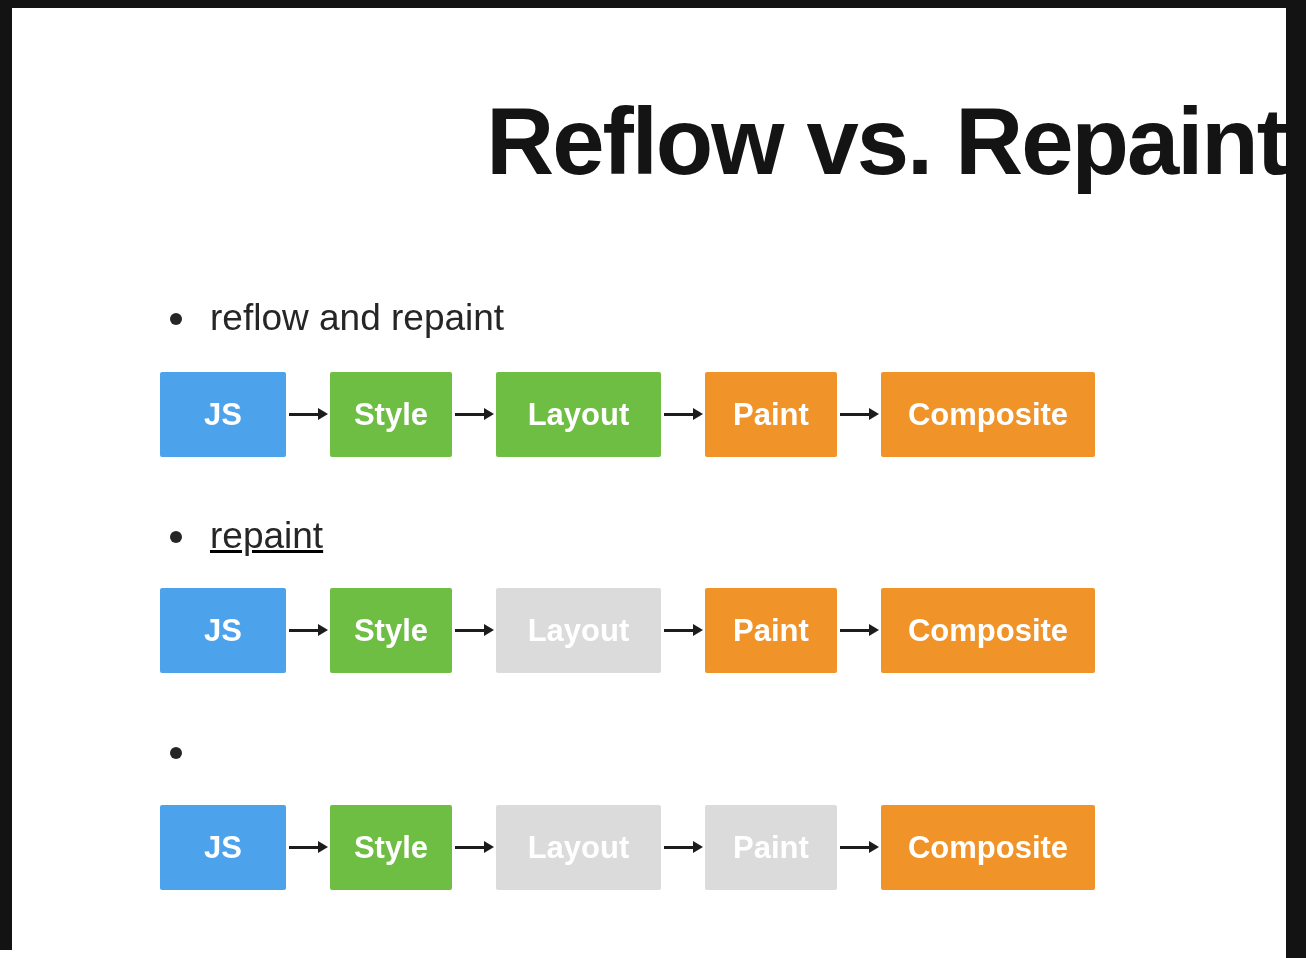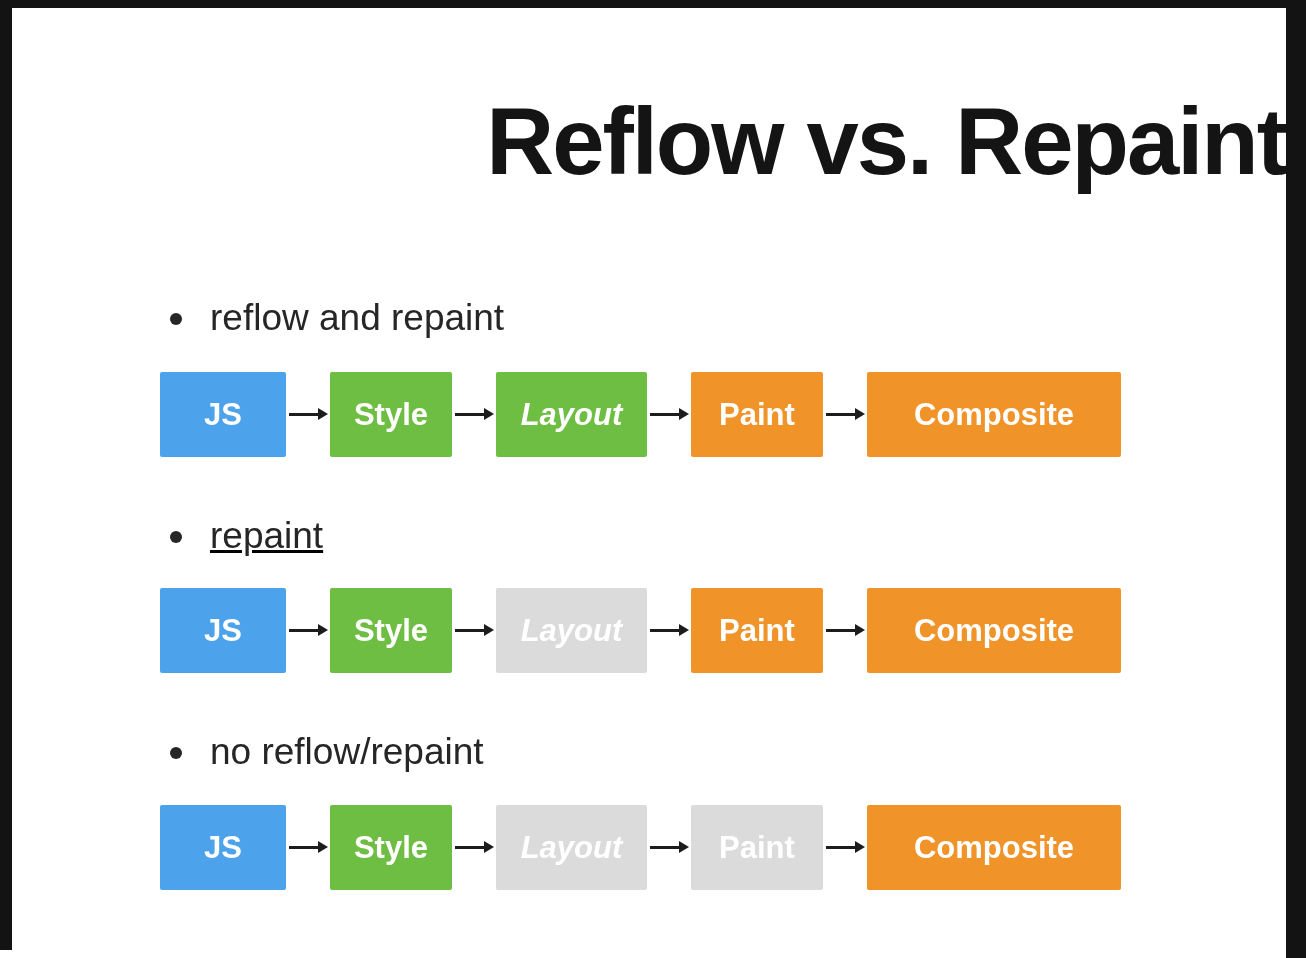--- a/index.html
+++ b/index.html
@@ -25,23 +25,23 @@
 
   .pipeline { position:absolute; left:148px; display:flex; align-items:center; height:85px; }
 
   .stage {
     height:85px; display:flex; align-items:center; justify-content:center;
     color:#ffffff; font-weight:700; font-size:31px; border-radius:2px;
     white-space:nowrap;
   }
   .w-js        { width:126px; }
   .w-style     { width:122px;text-align:center; }
-  .w-layout    { width:151px;font-style:italic; }
+  .w-layout    { width:165px; }
   .w-paint     { width:132px; }
-  .w-composite { width:254px; }
+  .w-composite { width:214px; }
 
   .arrow { width:44px; height:85px; display:flex; align-items:center; justify-content:center; flex:0 0 auto; }
   .arrow-shaft { position:relative; width:30px; height:3px; background:#1c1c1c; margin-right:8px; }
   .arrow-shaft::after {
     content:""; position:absolute; right:-9px; top:-5px;
     border-left:10px solid #1c1c1c; border-top:6.5px solid transparent; border-bottom:6.5px solid transparent;
   }
 
   .row1-bullet { top:289px;align-items:center; }
   .row1-pipe   { top:364px; }
@@ -105,21 +105,20 @@
         </div>
       <div class="stage w-paint" style="background: rgb(240, 147, 40);">Paint</div>
       <div class="arrow">
           <div class="arrow-shaft"></div>
         </div>
       <div class="stage w-composite" style="background: rgb(240, 147, 40);">Composite</div>
     </div>
 
     <div class="bullet-line row3-bullet">
       <span class="bullet-dot"></span>
-      <span class="bullet-text">no reflow/repaint</span>
     </div>
     <div class="pipeline row3-pipe">
       <div class="stage w-js" style="background: rgb(77, 162, 236);">JS</div>
       <div class="arrow">
           <div class="arrow-shaft"></div>
         </div>
       <div class="stage w-style" style="background: rgb(111, 190, 68);">Style</div>
       <div class="arrow">
           <div class="arrow-shaft"></div>
         </div>

